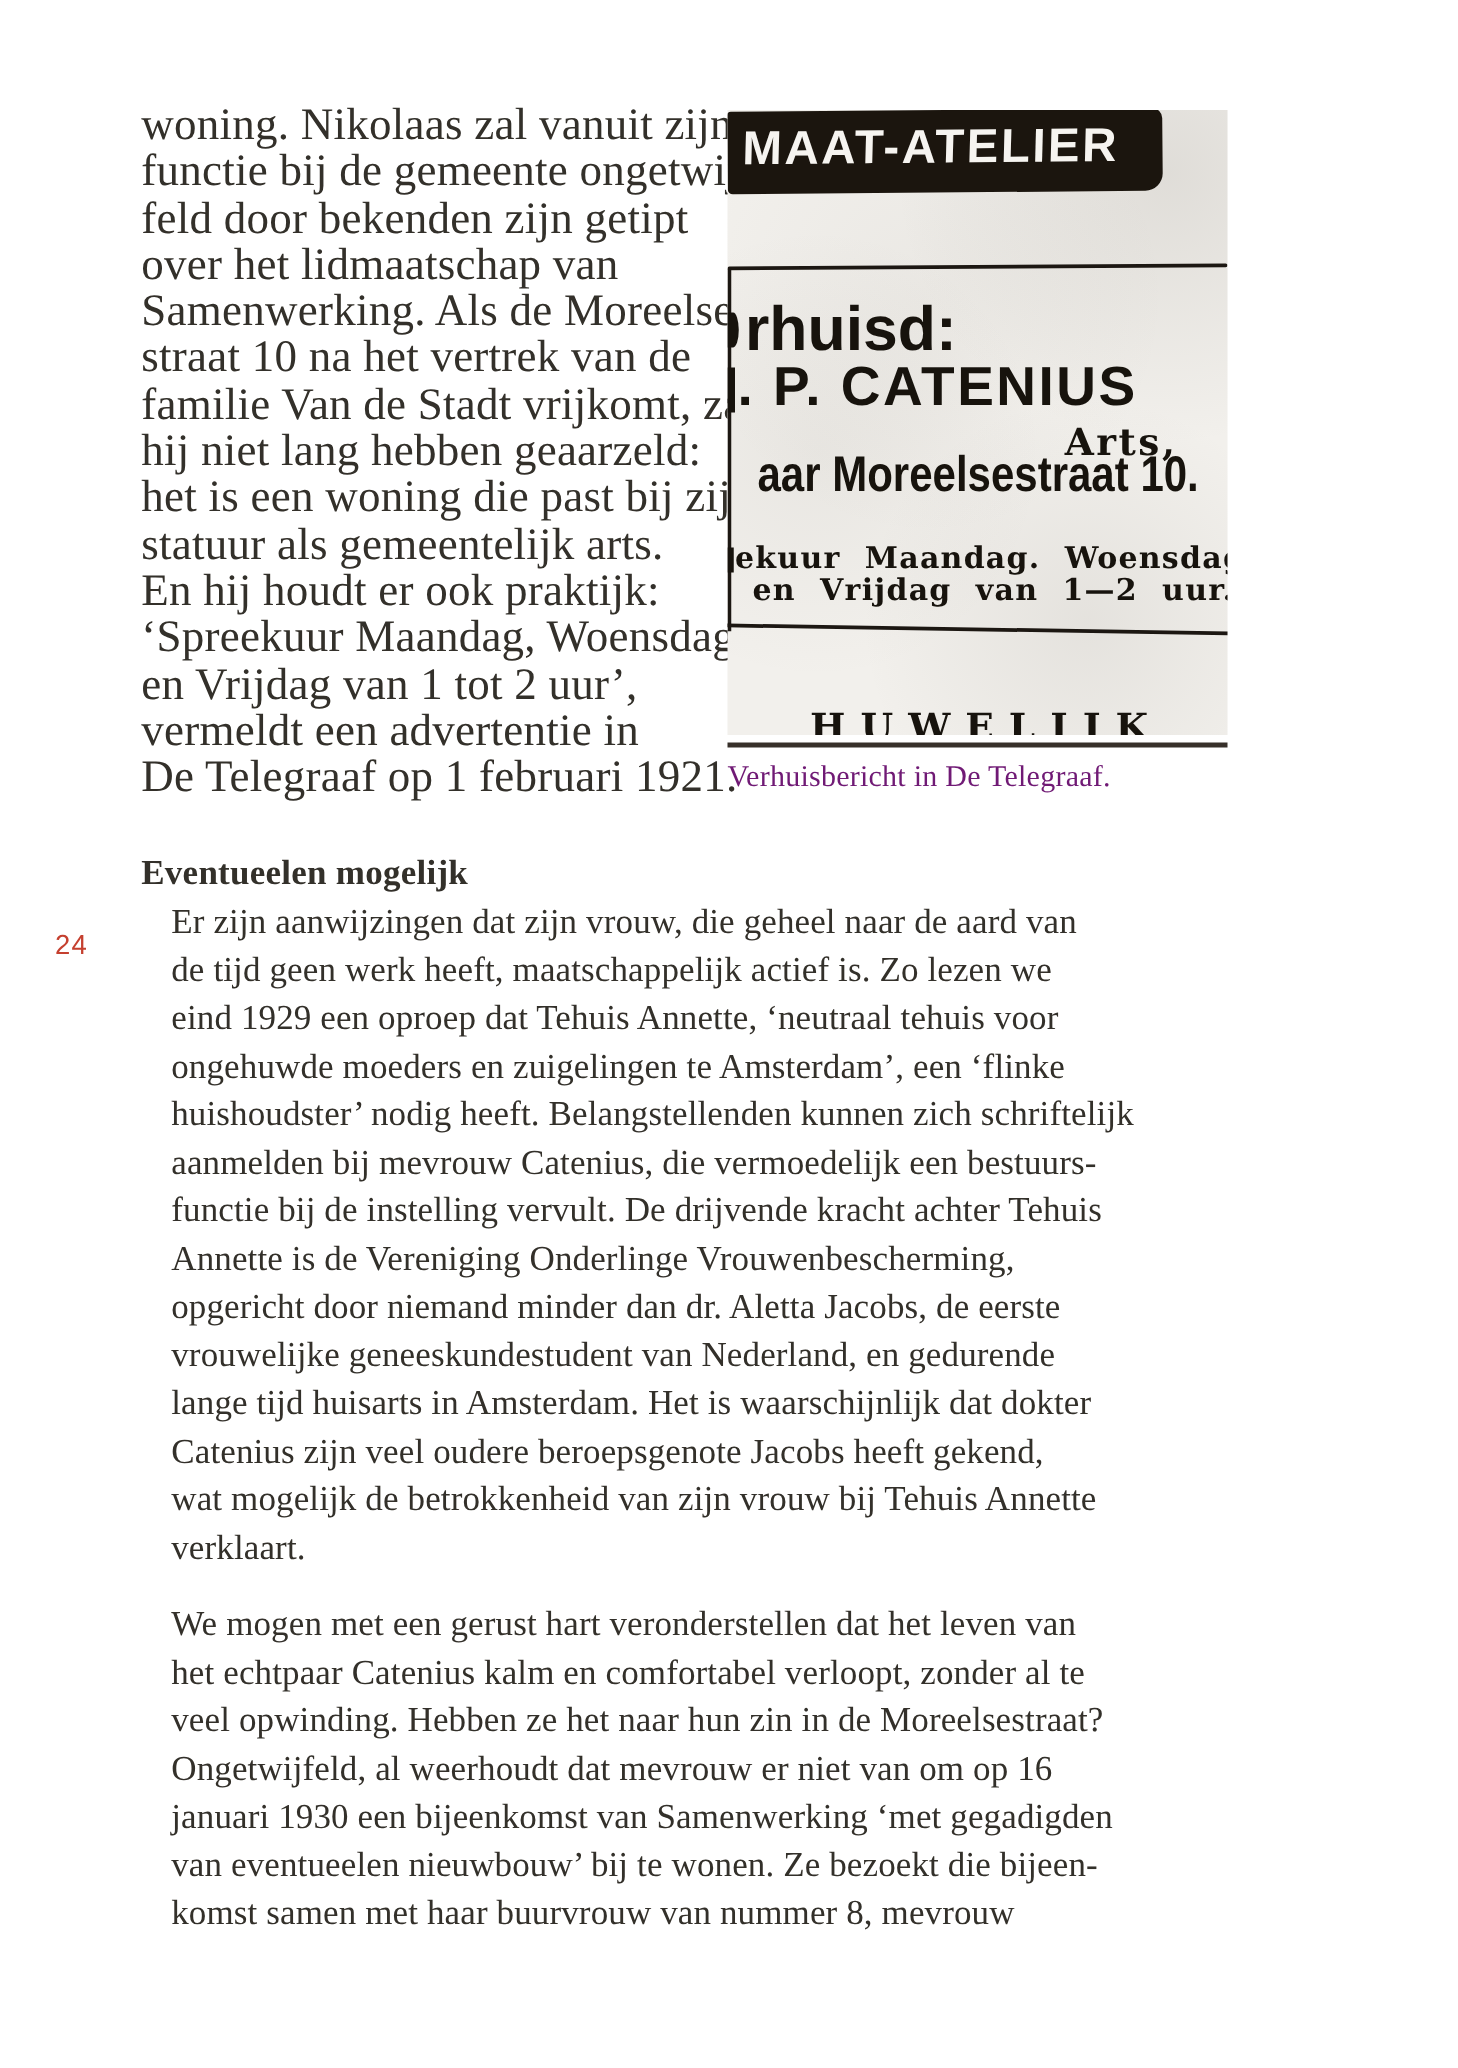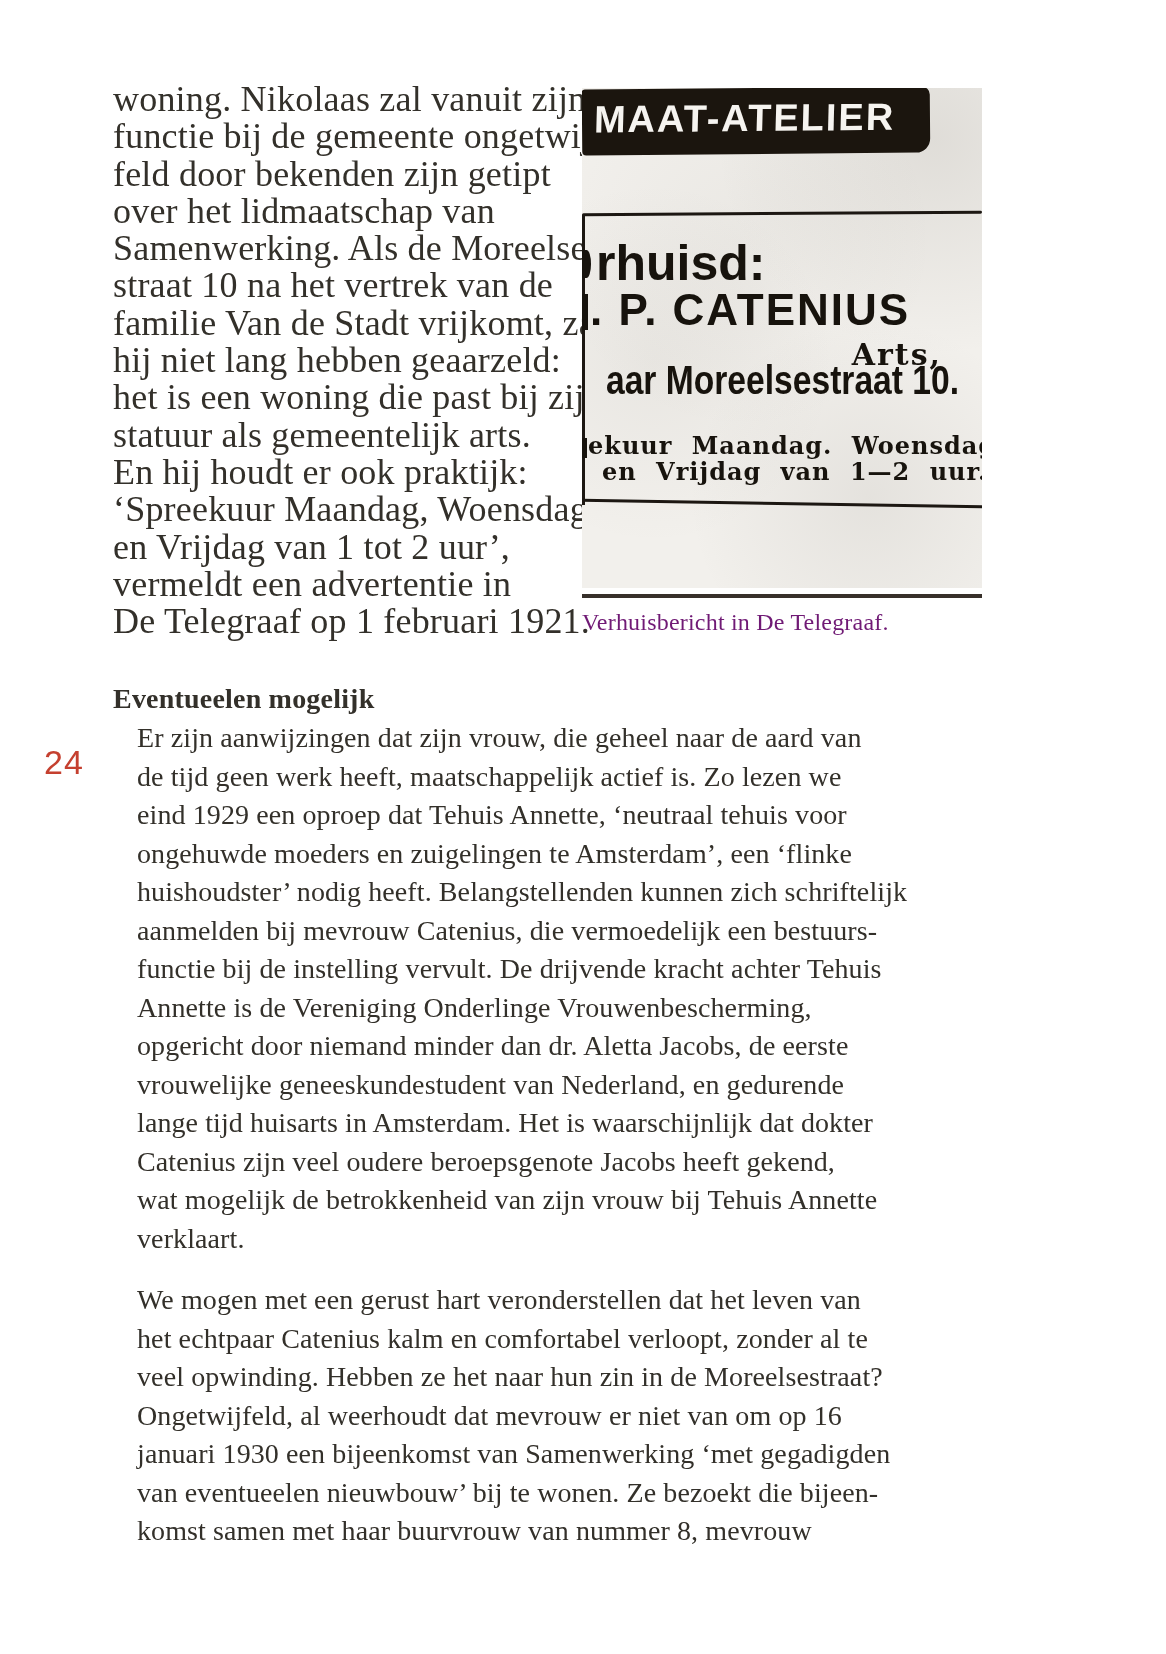--- a/index.html
+++ b/index.html
@@ -5,21 +5,21 @@
   html,body{margin:0;padding:0;}
   body{width:1166px;height:1654px;background:#ffffff;position:relative;overflow:hidden;
        font-family:"Liberation Serif", serif;color:#33302a;}
   .abs{position:absolute;}
   .textblock{white-space:pre;}
 
   
   .left-col{left:113px;top:81px;width:465px;font-size:36px;line-height:37.3px;letter-spacing:0.2px;}
 
   
-  .page-num{left:44px;top:743px;font-family:"Liberation Sans",sans-serif;font-size:34px;color:#c5402f;letter-spacing:1px;}
+  .page-num{left:44px;top:743px;font-family:"Liberation Sans",sans-serif;font-size:22px;color:#c5402f;letter-spacing:1px;}
 
   
   .figure{left:582px;top:88px;width:400px;height:500px;overflow:hidden;background:#f2f0ec;
     background-image:
       radial-gradient(circle at 88% 10%, rgba(110,104,94,0.14), transparent 38%),
       radial-gradient(circle at 18% 55%, rgba(110,104,94,0.07), transparent 42%),
       radial-gradient(circle at 72% 82%, rgba(110,104,94,0.10), transparent 36%),
       radial-gradient(circle at 40% 30%, rgba(110,104,94,0.06), transparent 45%);}
   .news{color:#17130d;}
   .banner{left:0;top:0;width:348px;height:66px;background:#1b150e;border-radius:3px 8px 14px 4px;transform:rotate(-0.5deg);}
@@ -83,20 +83,21 @@
   <div class="abs frag frag-e"></div>
   <div class="abs moved news">rhuisd:</div>
   <div class="abs frag frag-n"></div>
   <div class="abs name news">. P. CATENIUS</div>
   <div class="abs arts news">Arts,</div>
   <div class="abs street news">aar Moreelsestraat 10.</div>
   <div class="abs frag frag-s"></div>
   <div class="abs newsline hours1 news">ekuur Maandag. Woensdag.</div>
   <div class="abs newsline hours2 news">en Vrijdag van 1—2 uur.</div>
   <div class="abs hline2"></div>
+  <div class="abs huwelijk news">HUWELIJK</div>
 </div>
 
 <div class="abs caption-rule"></div>
 <div class="abs caption">Verhuisbericht in De Telegraaf.</div>
 
 <div class="abs heading">Eventueelen mogelijk</div>
 <div class="abs para1 bodytext textblock">Er zijn aanwijzingen dat zijn vrouw, die geheel naar de aard van
 de tijd geen werk heeft, maatschappelijk actief is. Zo lezen we
 eind 1929 een oproep dat Tehuis Annette, ‘neutraal tehuis voor
 ongehuwde moeders en zuigelingen te Amsterdam’, een ‘flinke

